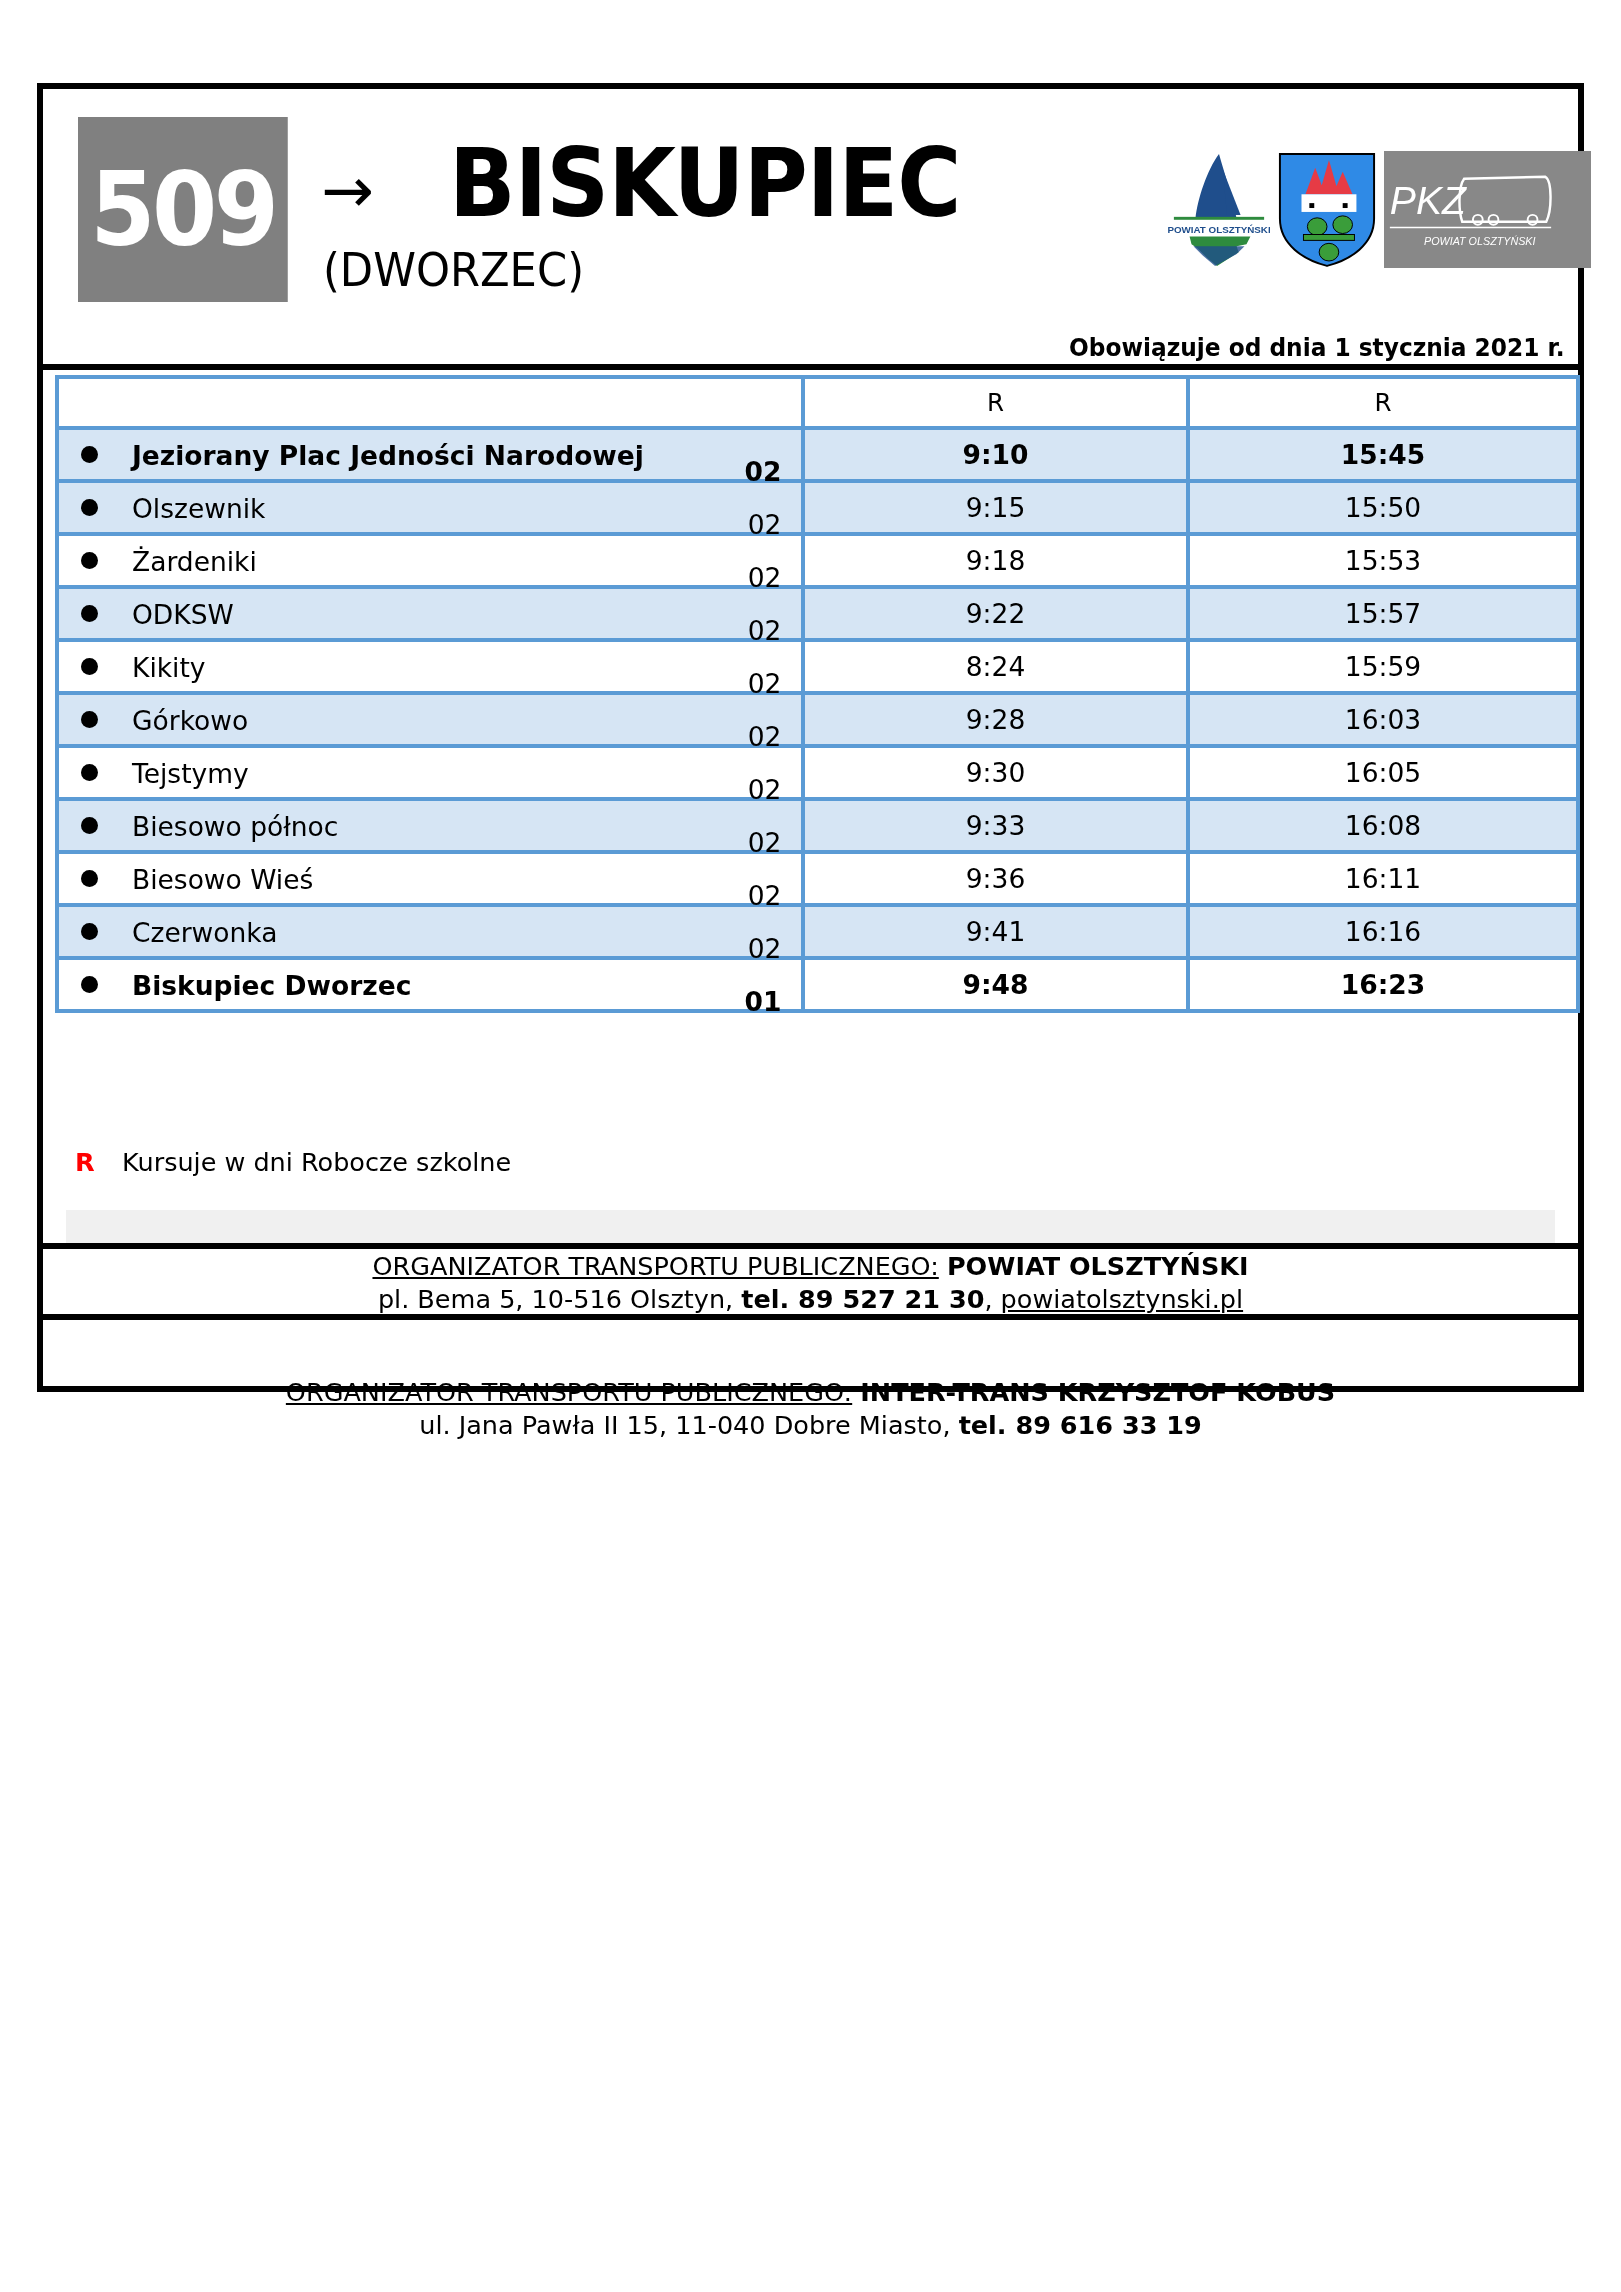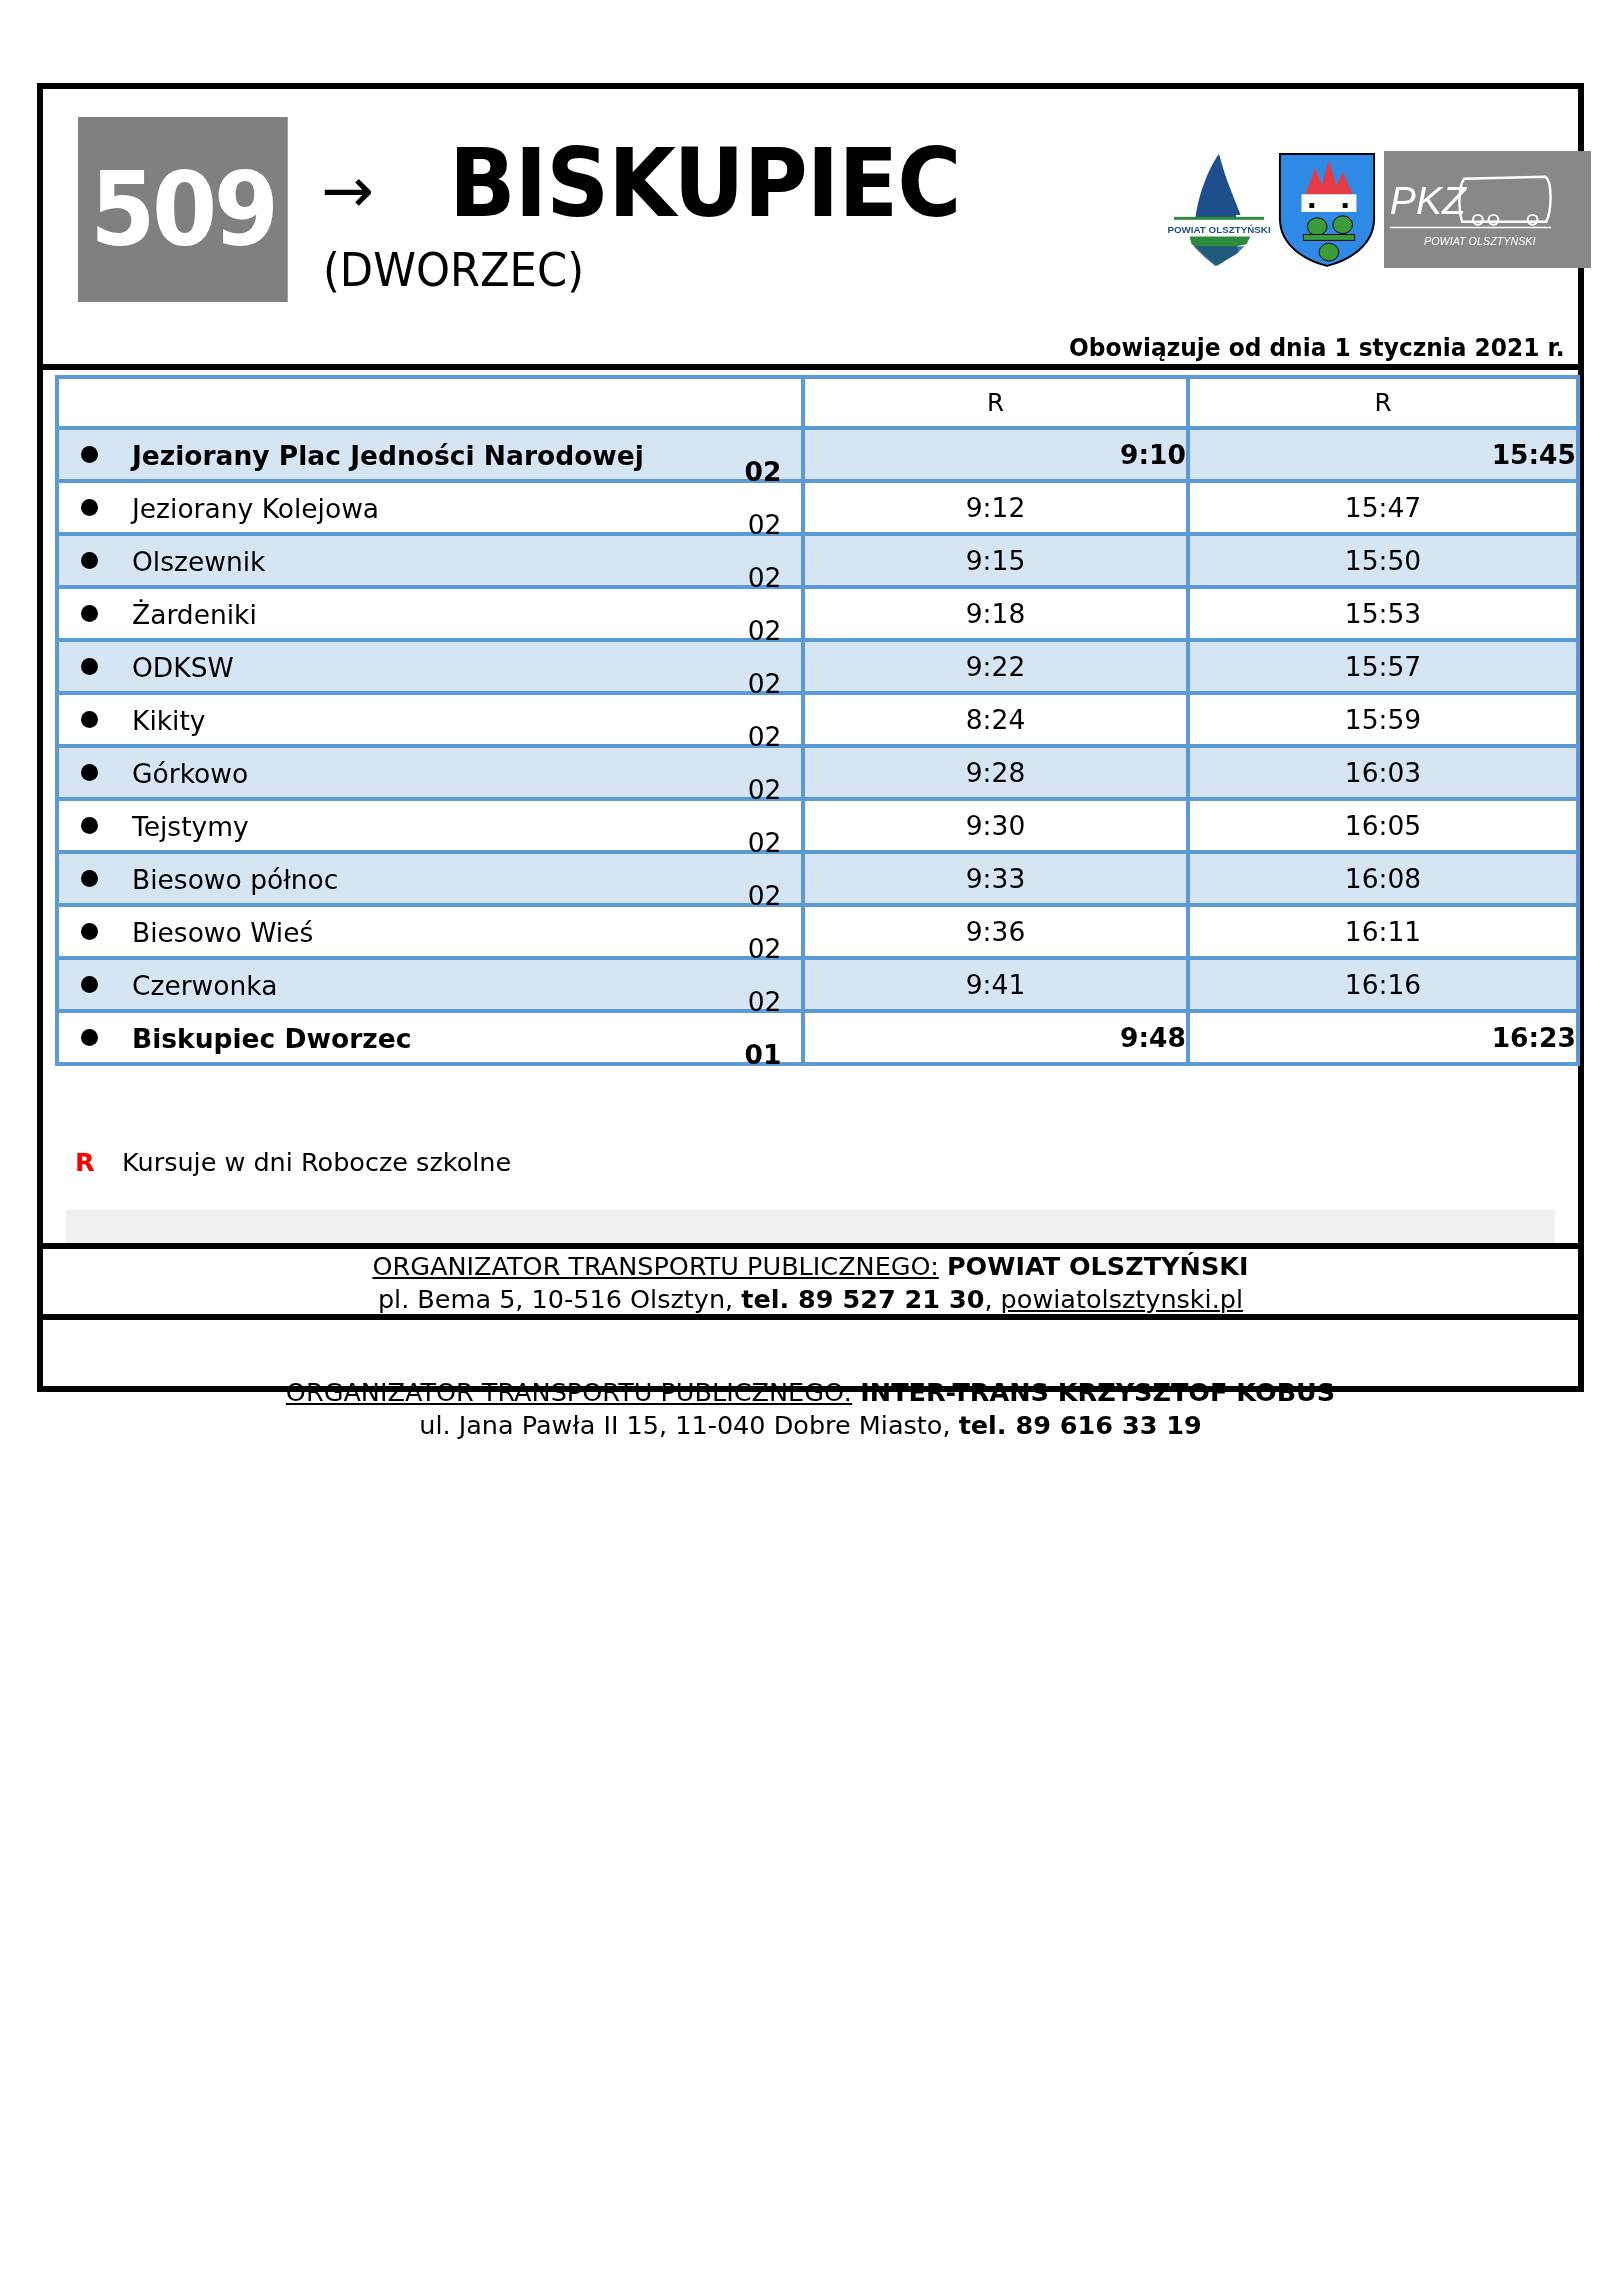--- a/index.html
+++ b/index.html
@@ -14,21 +14,21 @@
   .logos{position:absolute;left:1168px;top:150px;height:118px;display:flex;align-items:center;gap:5.9px;}
   .logo-powiat{width:102px;height:118px;}
   .logo-coat{width:102px;height:118px;}
   .logo-pkz{width:207px;height:117px;background:#888;position:relative;}
   .valid{position:absolute;right:57px;top:333px;font-size:24.5px;font-weight:bold;transform:scaleX(0.95);transform-origin:right top;}
   .hr{position:absolute;left:37px;width:1547px;background:#000;}
   .tbl{position:absolute;left:55px;top:375px;width:1521px;border-collapse:collapse;table-layout:fixed;}
   .tbl td{border:4.9px solid #5b9bd5;height:49px;padding:0;font-size:26.5px;vertical-align:middle;}
   .tbl tr.hdr td{height:47px;text-align:center;font-size:24.5px;}
   .tbl tr.shade td{background:#d6e5f4;}
-  .tbl tr.bold td{font-weight:bold;text-align:right;}
+  .tbl tr.bold td{font-weight:bold;}
   .stop-cell{position:relative;}
   .dot{position:absolute;left:21.6px;top:50%;width:17.6px;height:17.6px;margin-top:-8.8px;border-radius:50%;background:#000;}
   .stop-name{position:absolute;left:73px;top:50%;transform:translateY(-50%);white-space:nowrap;}
   .platform{position:absolute;right:19.6px;top:50%;transform:translateY(-50%);margin-top:16px;}
   .time{text-align:center;}
   .legend{position:absolute;left:75px;top:1147px;font-size:25.5px;display:flex;gap:27.4px;align-items:center;}
   .legend .sym{color:#ff0000;font-weight:bold;}
   .graybar{position:absolute;left:66px;top:1210px;width:1489px;height:33px;background:#f0f0f0;}
   .org{position:absolute;left:44px;width:1533px;text-align:center;font-size:25.5px;line-height:33px;}
   .org u{text-decoration:underline;}
@@ -97,29 +97,20 @@
     </tr>
   <tr class="shade bold">
         <td class="stop-cell">
           <span class="dot"></span>
           <span class="stop-name">Jeziorany Plac Jedności Narodowej</span>
           <span class="platform">02</span>
         </td>
         <td class="time">9:10</td>
         <td class="time">15:45</td>
       </tr>
-      <tr class="">
-        <td class="stop-cell">
-          <span class="dot"></span>
-          <span class="stop-name">Jeziorany Kolejowa</span>
-          <span class="platform">02</span>
-        </td>
-        <td class="time">9:12</td>
-        <td class="time">15:47</td>
-      </tr>
       <tr class="shade">
         <td class="stop-cell">
           <span class="dot"></span>
           <span class="stop-name">Olszewnik</span>
           <span class="platform">02</span>
         </td>
         <td class="time">9:15</td>
         <td class="time">15:50</td>
       </tr>
       <tr class="">

